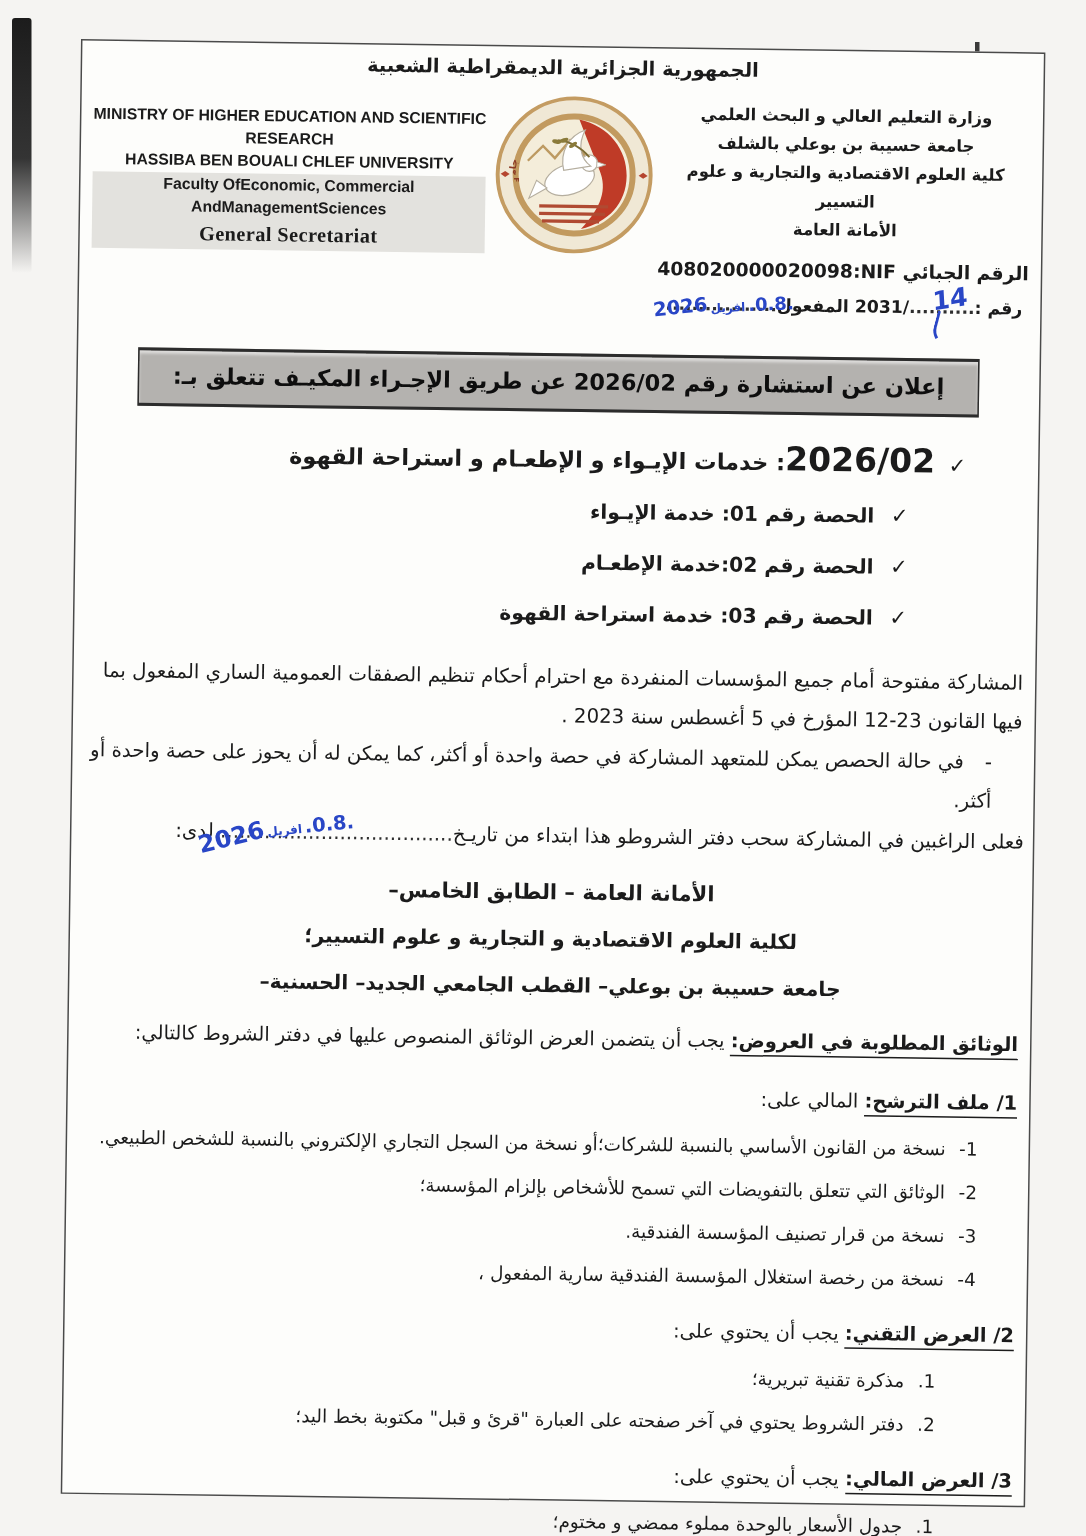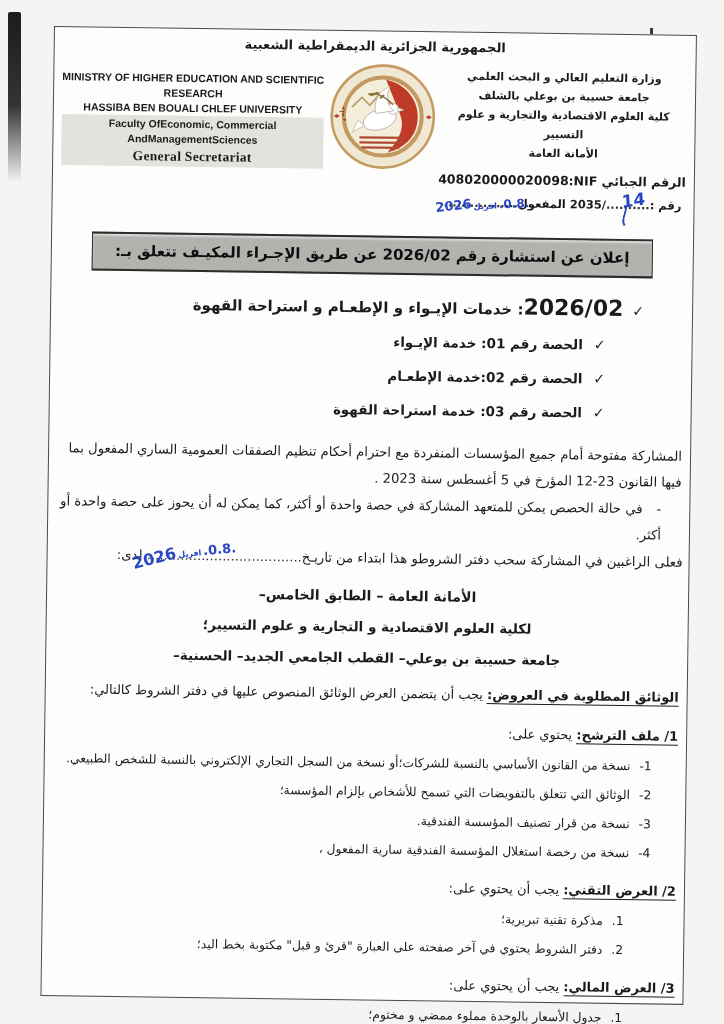--- a/index.html
+++ b/index.html
@@ -117,21 +117,21 @@
     <div class="h-ar">
       <div>وزارة التعليم العالي و البحث العلمي</div>
       <div>جامعة حسيبة بن بوعلي بالشلف</div>
       <div>كلية العلوم الاقتصادية والتجارية و علوم التسيير</div>
       <div>الأمانة العامة</div>
       <div class="nif">
         <span>الرقم الجبائي</span>
         <span class="ltr">408020000020098:NIF</span>
       </div>
       <div class="ref-line">
-        <span>رقم :</span><span class="dots">..........</span><span class="ltr">2035/</span> <span>المفعول</span><span class="dots">.................</span>
+        <span>رقم :</span><span class="dots">..........</span><span class="ltr">2031/</span> <span>المفعول</span><span class="dots">.................</span>
         <span class="hw14">14</span>
         <span class="hw-tail"></span>
         <span class="stamp stamp-header">
           <span class="st-day">.0.8.</span><span class="st-month">افريل</span><span class="st-year">2026</span>
         </span>
       </div>
     </div>
 
     <div class="h-logo">
       <svg width="106" height="106" viewBox="0 0 106 106">
@@ -202,21 +202,21 @@
     <div class="a2">لكلية العلوم الاقتصادية و التجارية و علوم التسيير؛</div>
     <div class="a3">جامعة حسيبة بن بوعلي– القطب الجامعي الجديد– الحسنية–</div>
   </div>
 
   <div class="docs-intro">
     <span class="lead">الوثائق المطلوبة في العروض:</span><span> يجب أن يتضمن العرض الوثائق المنصوص عليها في دفتر الشروط كالتالي:</span>
   </div>
 
   <div class="section">
     <div class="sec-head">
-      <span class="lead">1/ ملف الترشح:</span><span> يحتوي على:</span>
+      <span class="lead">1/ ملف الترشح:</span><span> المالي على:</span>
     </div>
     <div class="items ind1">
       <div class="item">
           <span class="marker">1-</span>
           <span class="txt">نسخة من القانون الأساسي بالنسبة للشركات؛أو نسخة من السجل التجاري الإلكتروني بالنسبة للشخص الطبيعي.</span>
         </div>
       <div class="item">
           <span class="marker">2-</span>
           <span class="txt">الوثائق التي تتعلق بالتفويضات التي تسمح للأشخاص بإلزام المؤسسة؛</span>
         </div>

